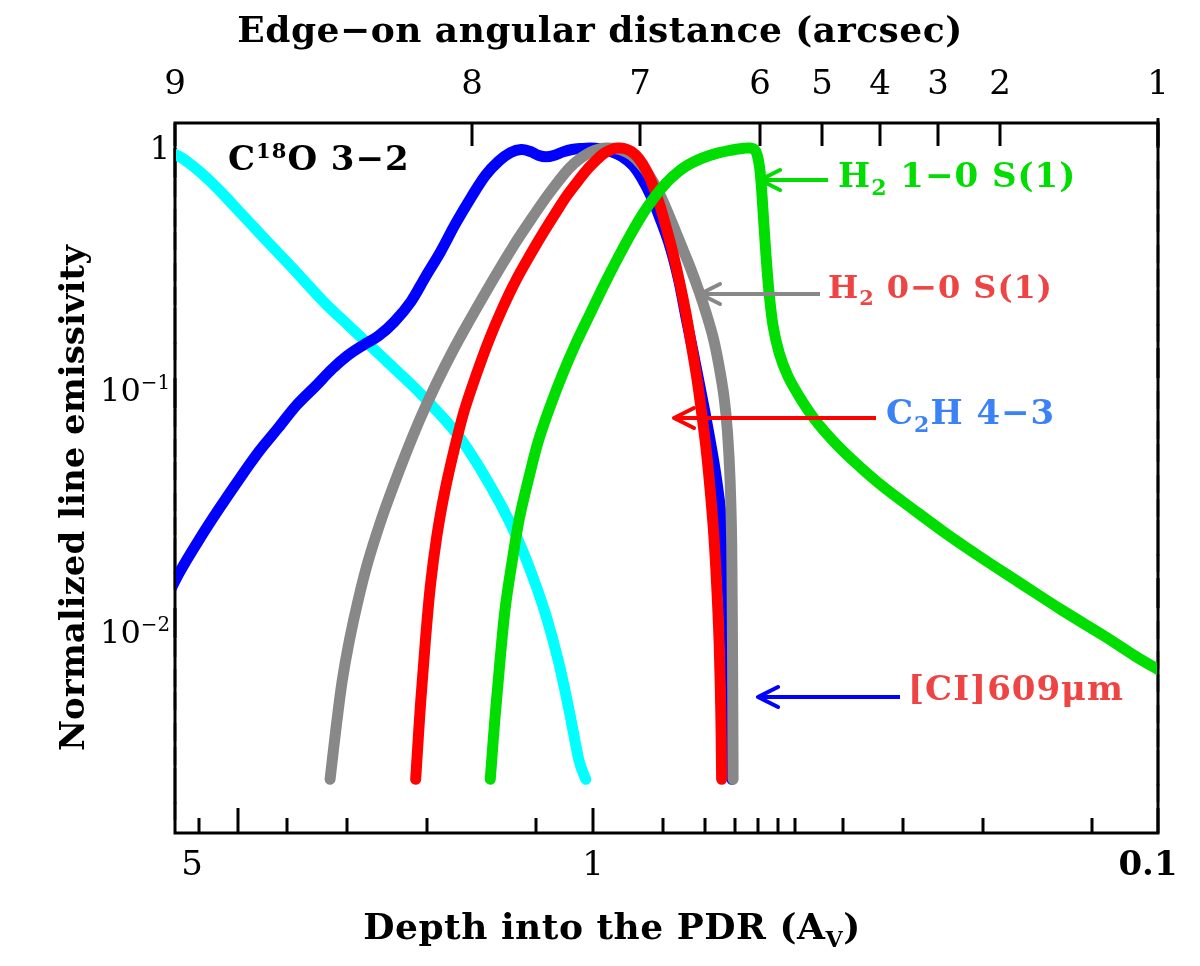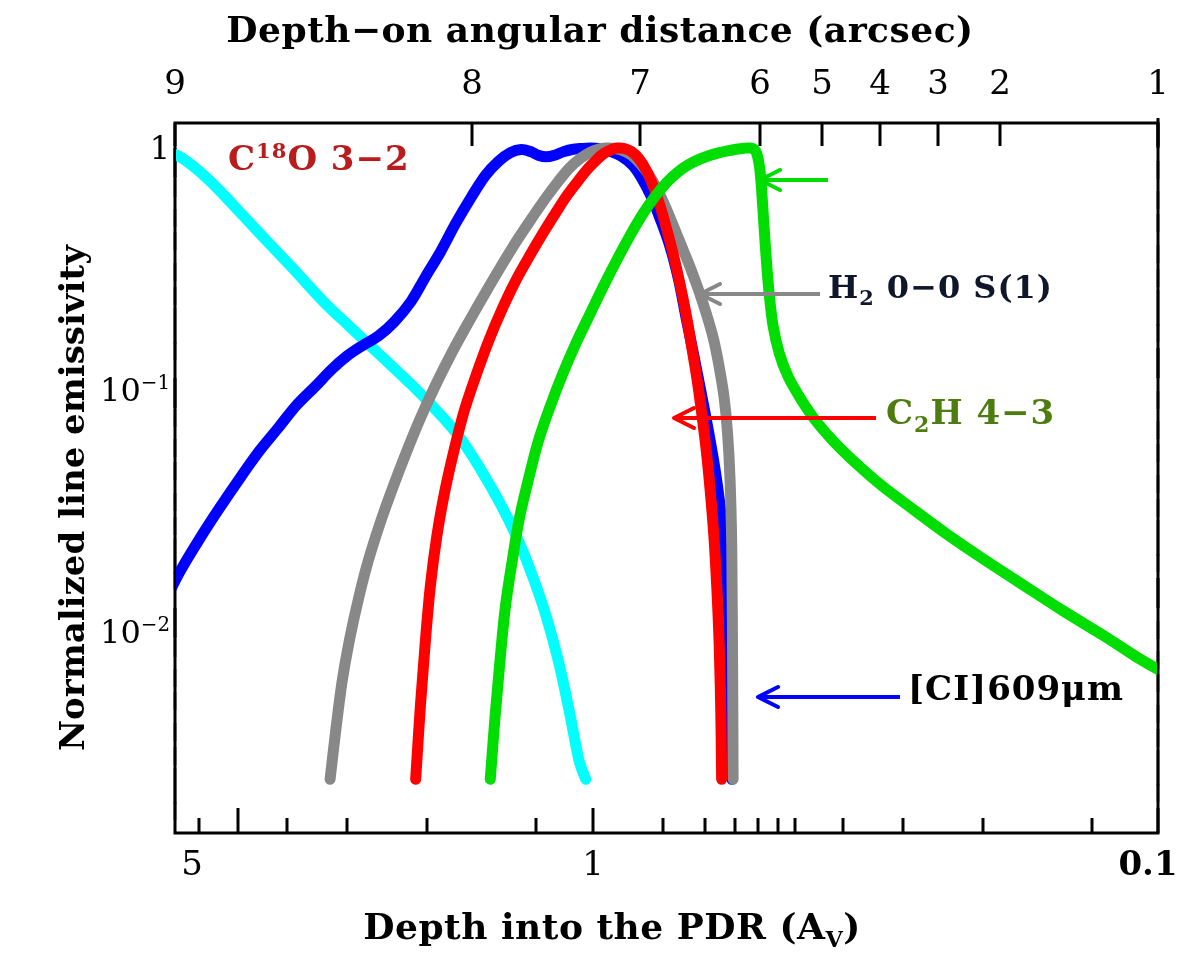--- a/index.html
+++ b/index.html
@@ -91,32 +91,32 @@
     letter-spacing: 1px;
   }
   .curve-label sub {
     font-size: 0.65em;
     vertical-align: sub;
   }
   .curve-label sup {
     font-size: 0.62em;
     vertical-align: super;
   }
-  #label-c18o { color: #b91c1c; font-size: 34px; left: 228px; top: 138px; }
+  #label-c18o { color: #000000; font-size: 34px; left: 228px; top: 138px; }
   #label-h2-10 { color: #00dd00; font-size: 34px; left: 838px; top: 155px; }
-  #label-h2-00 { color: #0f172a; font-size: 32px; left: 828px; top: 268px; }
-  #label-c2h   { color: #4d7c0f; font-size: 34px; left: 886px; top: 392px; }
-  #label-ci    { color: #000000; font-size: 34px; left: 908px; top: 668px; }
+  #label-h2-00 { color: #ef4444; font-size: 32px; left: 828px; top: 268px; }
+  #label-c2h   { color: #3b82f6; font-size: 34px; left: 886px; top: 392px; }
+  #label-ci    { color: #ef4444; font-size: 34px; left: 908px; top: 668px; }
 </style>
 </head>
 <body>
 
 <div id="figure">
 
-  <div class="axis-title" id="top-axis-title">Depth−on angular distance (arcsec)</div>
+  <div class="axis-title" id="top-axis-title">Edge−on angular distance (arcsec)</div>
 
   <div class="axis-title" id="left-axis-title">Normalized line emissivity</div>
 
   <div class="axis-title" id="bottom-axis-title"><span>Depth into the PDR (A</span><sub style="font-size:0.62em;vertical-align:sub;">V</sub><span>)</span></div>
 
   <svg id="plot-svg" viewBox="0 0 1200 966" xmlns="http://www.w3.org/2000/svg">
 
     <rect x="175" y="123" width="983" height="710" fill="none" stroke="#000000" stroke-width="3"></rect>
 
     <g stroke="#000000" stroke-width="3">
@@ -269,20 +269,21 @@
   <div class="tick-label bottom-tick-label" style="left:192px;">5</div>
   <div class="tick-label bottom-tick-label" style="left:593px;">1</div>
   <div class="tick-label bottom-tick-label" style="left:1148px;font-weight:bold;">0.1</div>
 
   <div class="tick-label left-tick-label" style="top:148px;"><span>1</span></div>
   <div class="tick-label left-tick-label" style="top:390px;"><span>10</span><sup>−1</sup></div>
   <div class="tick-label left-tick-label" style="top:632px;"><span>10</span><sup>−2</sup></div>
 
   <div class="curve-label" id="label-c18o"><span>C</span><sup>18</sup><span>O 3−2</span></div>
 
+  <div class="curve-label" id="label-h2-10"><span>H</span><sub>2</sub><span> 1−0 S(1)</span></div>
 
   <div class="curve-label" id="label-h2-00"><span>H</span><sub>2</sub><span> 0−0 S(1)</span></div>
 
   <div class="curve-label" id="label-c2h"><span>C</span><sub>2</sub><span>H 4−3</span></div>
 
   <div class="curve-label" id="label-ci">[CI]609μm</div>
 
 </div>
 
 </body></html>

